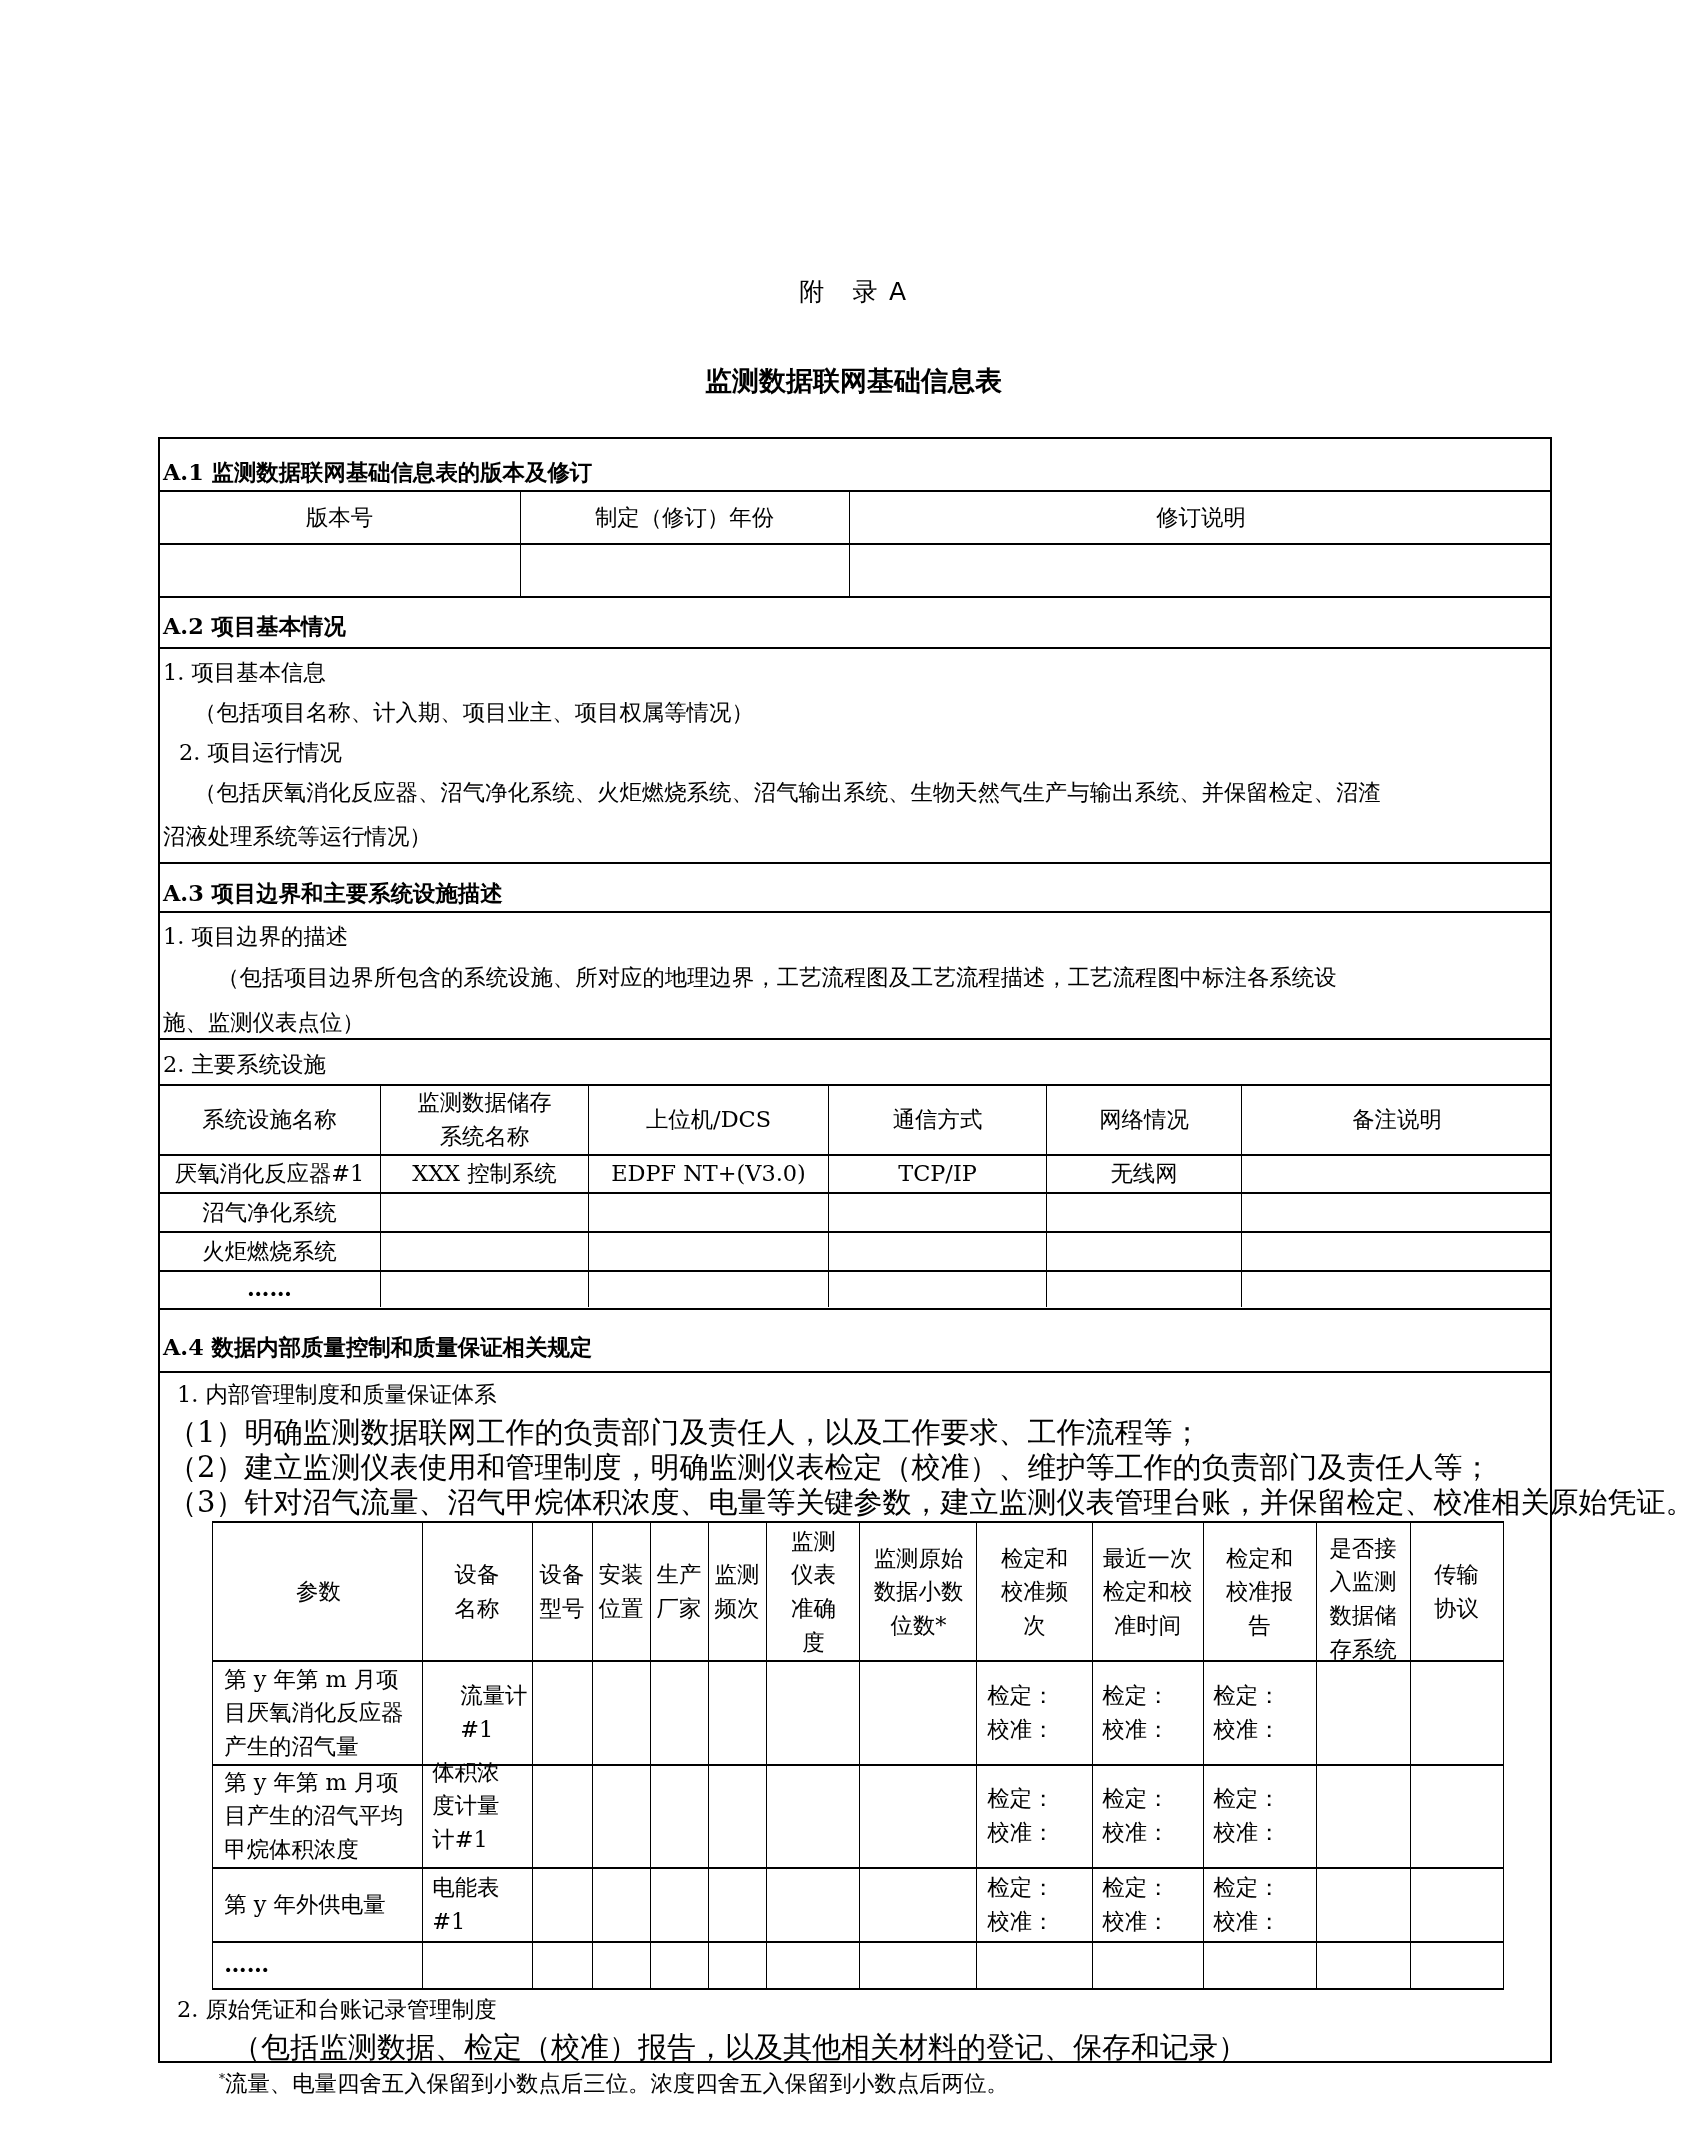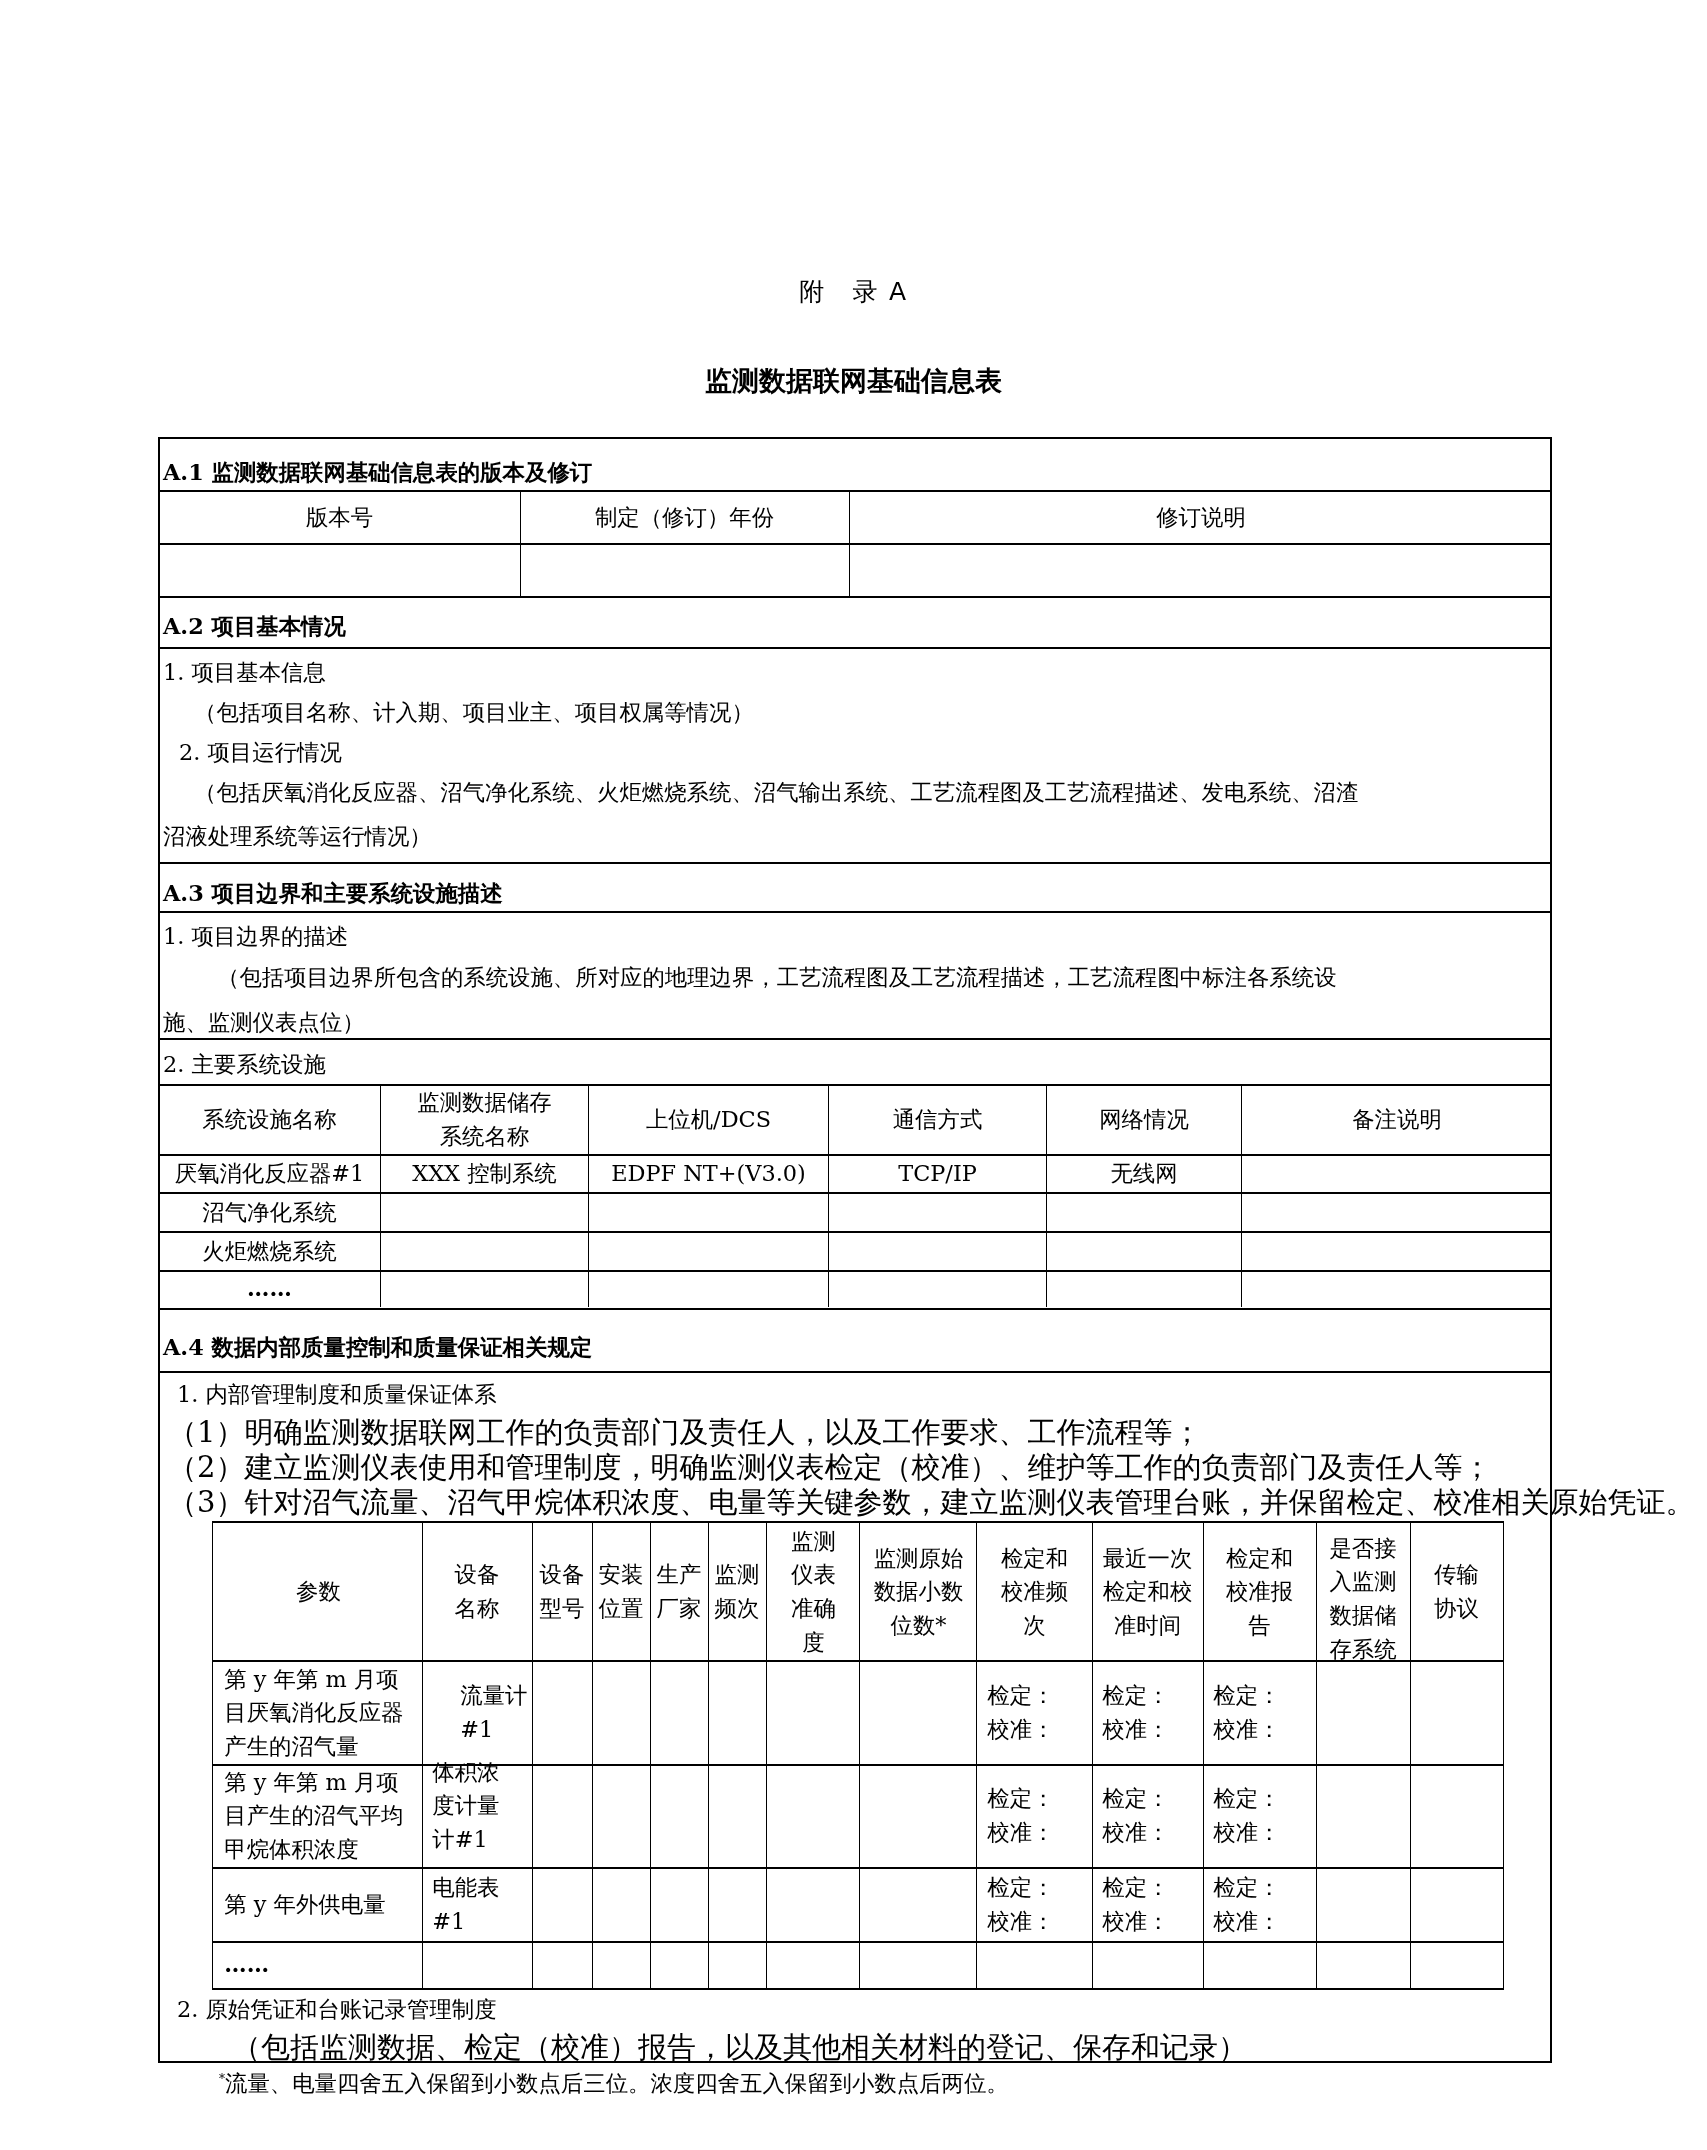--- a/index.html
+++ b/index.html
@@ -57,21 +57,21 @@
 <div class="cellc" style="left:850px; top:545px; width:702px; height:52px;"></div>
 <div class="vline" style="left:520px; top:492px; height:105px;"></div>
 <div class="vline" style="left:849px; top:492px; height:105px;"></div>
 <div class="hline" style="left:158px; top:596px; width:1394px;"></div>
 
 <div class="txt bold" style="left:163px; top:615px;">A.2  项目基本情况</div>
 <div class="hline" style="left:158px; top:647px; width:1394px;"></div>
 <div class="txt" style="left:163px; top:661px;">1. 项目基本信息</div>
 <div class="txt" style="left:194px; top:701px;">（包括项目名称、计入期、项目业主、项目权属等情况）</div>
 <div class="txt" style="left:179px; top:741px;">2. 项目运行情况</div>
-<div class="txt" style="left:194px; top:781px;">（包括厌氧消化反应器、沼气净化系统、火炬燃烧系统、沼气输出系统、工艺流程图及工艺流程描述、发电系统、沼渣</div>
+<div class="txt" style="left:194px; top:781px;">（包括厌氧消化反应器、沼气净化系统、火炬燃烧系统、沼气输出系统、生物天然气生产与输出系统、并保留检定、沼渣</div>
 <div class="txt" style="left:163px; top:825px;">沼液处理系统等运行情况）</div>
 <div class="hline" style="left:158px; top:862px; width:1394px;"></div>
 
 <div class="txt bold" style="left:163px; top:882px;">A.3  项目边界和主要系统设施描述</div>
 <div class="hline" style="left:158px; top:911px; width:1394px;"></div>
 <div class="txt" style="left:163px; top:925px;">1. 项目边界的描述</div>
 <div class="txt" style="left:217px; top:966px;">（包括项目边界所包含的系统设施、所对应的地理边界，工艺流程图及工艺流程描述，工艺流程图中标注各系统设</div>
 <div class="txt" style="left:163px; top:1011px;">施、监测仪表点位）</div>
 <div class="hline" style="left:158px; top:1038px; width:1394px;"></div>
 <div class="txt" style="left:163px; top:1053px;">2. 主要系统设施</div>

